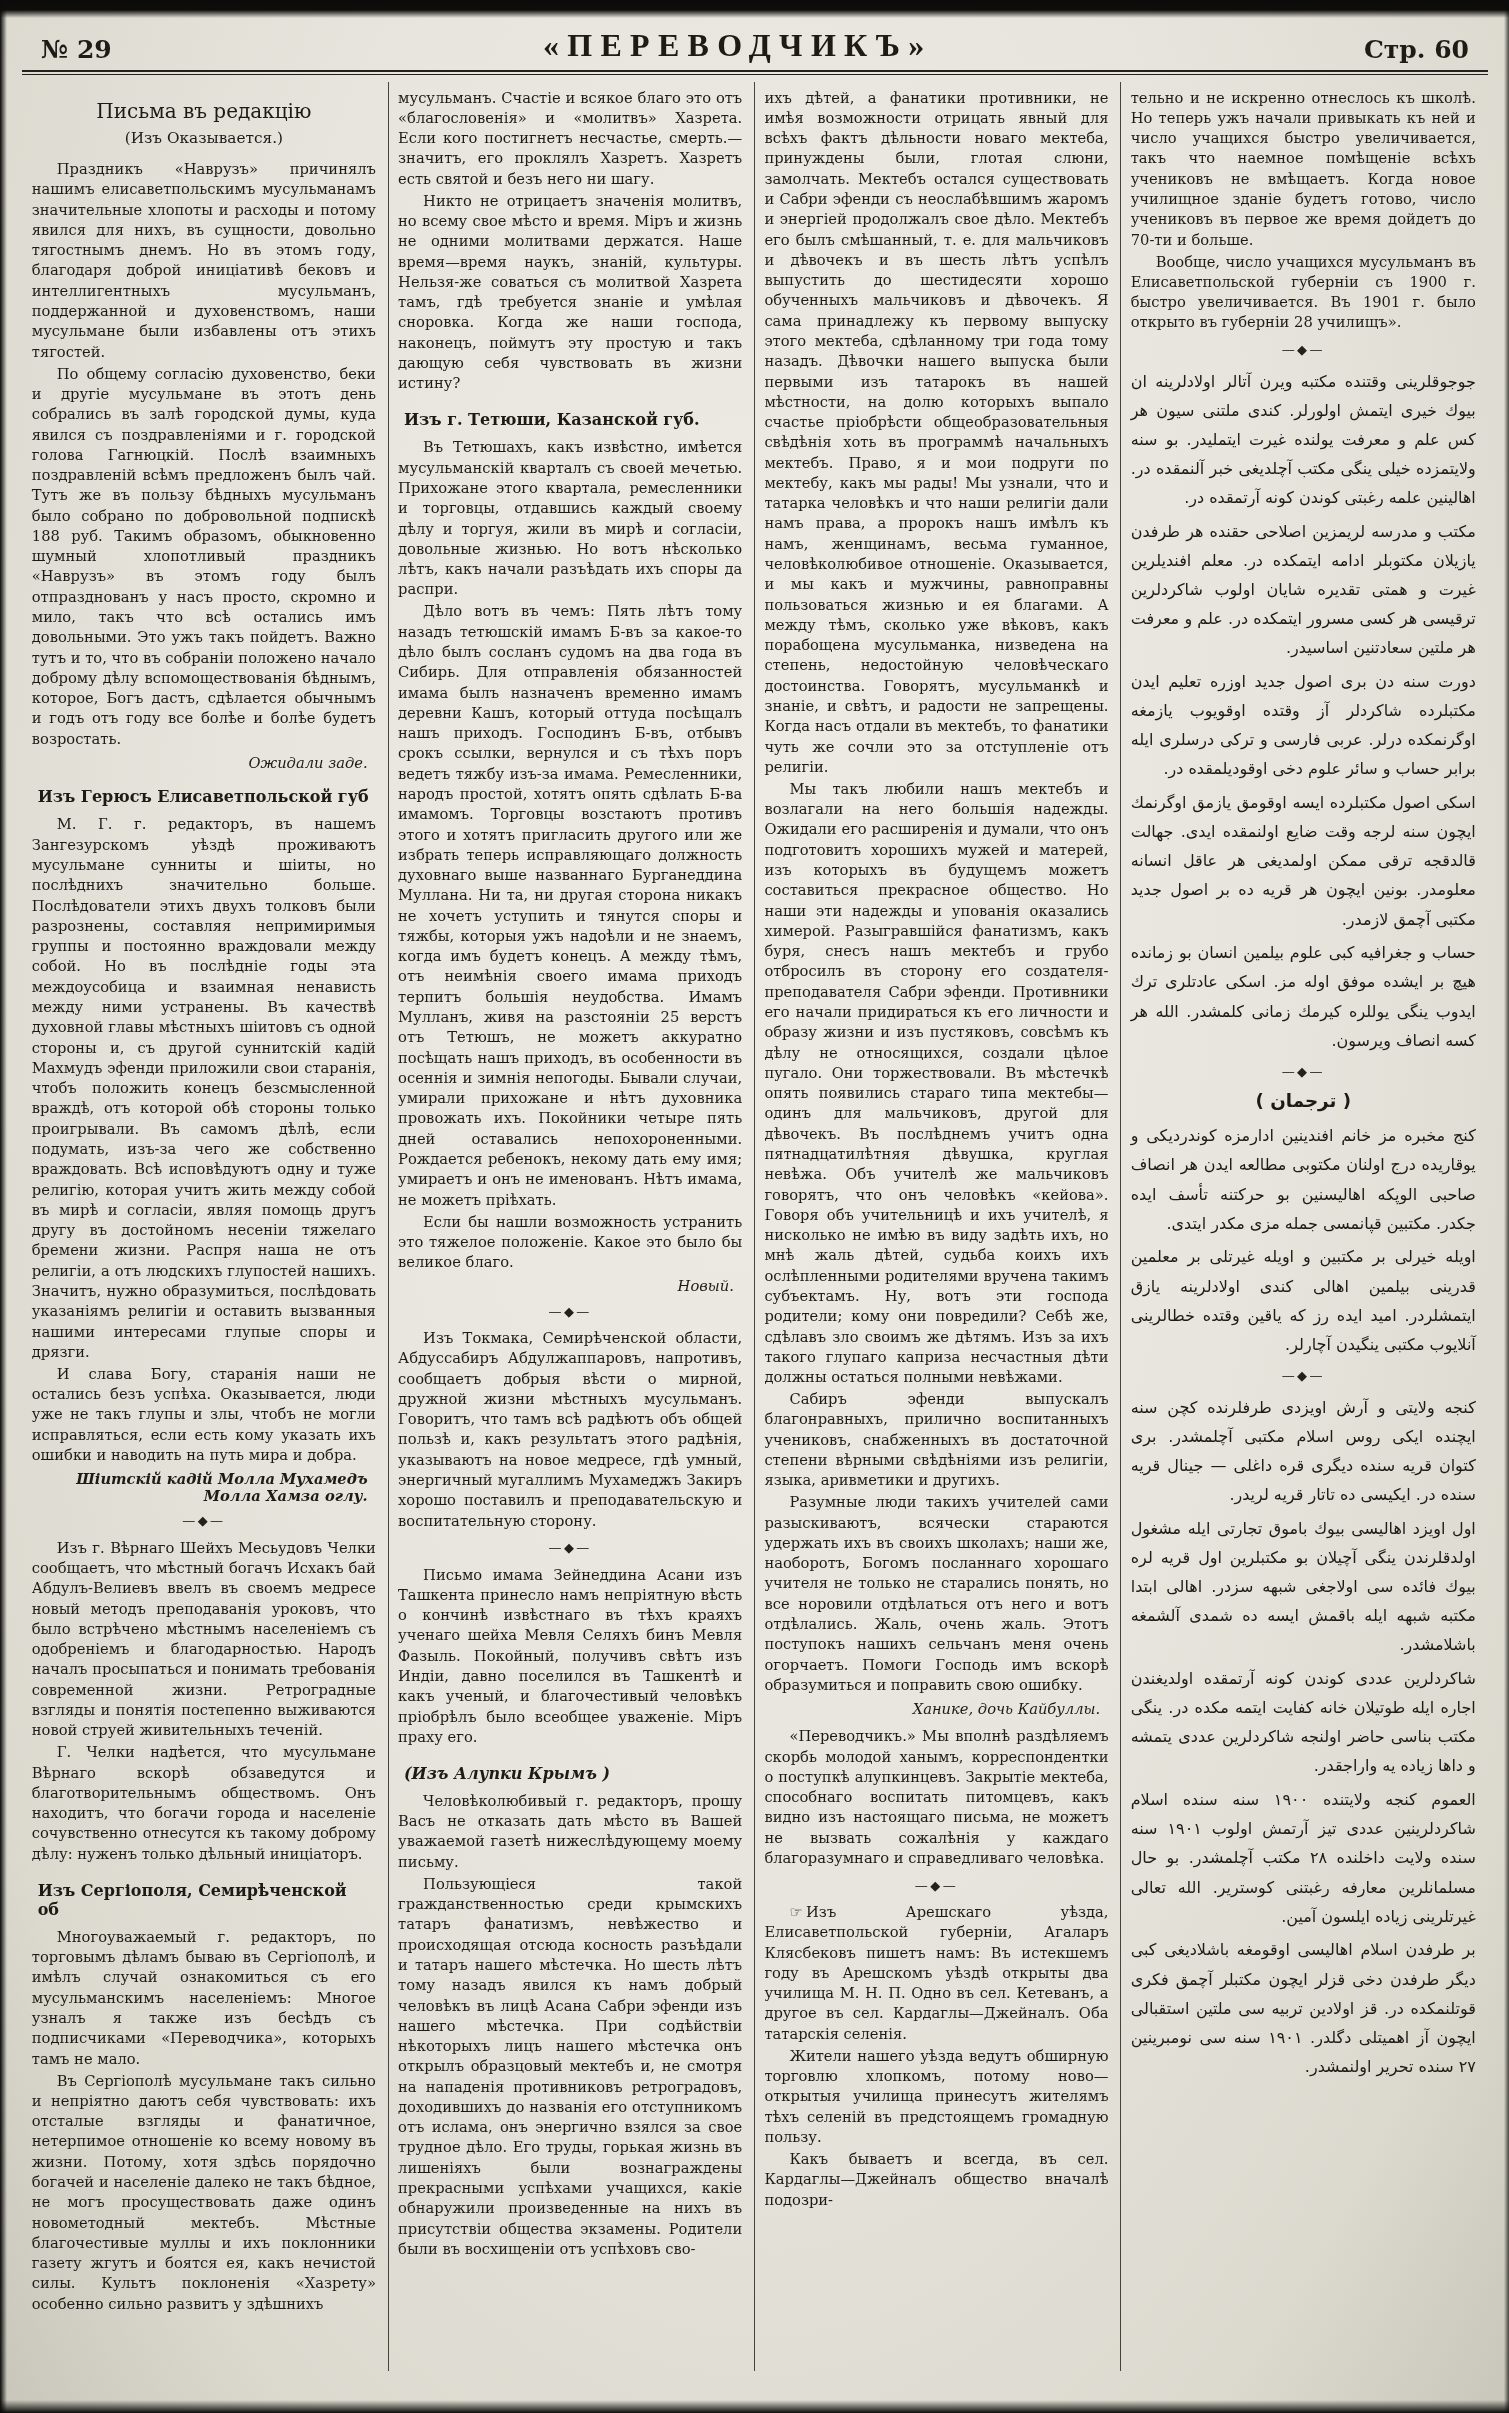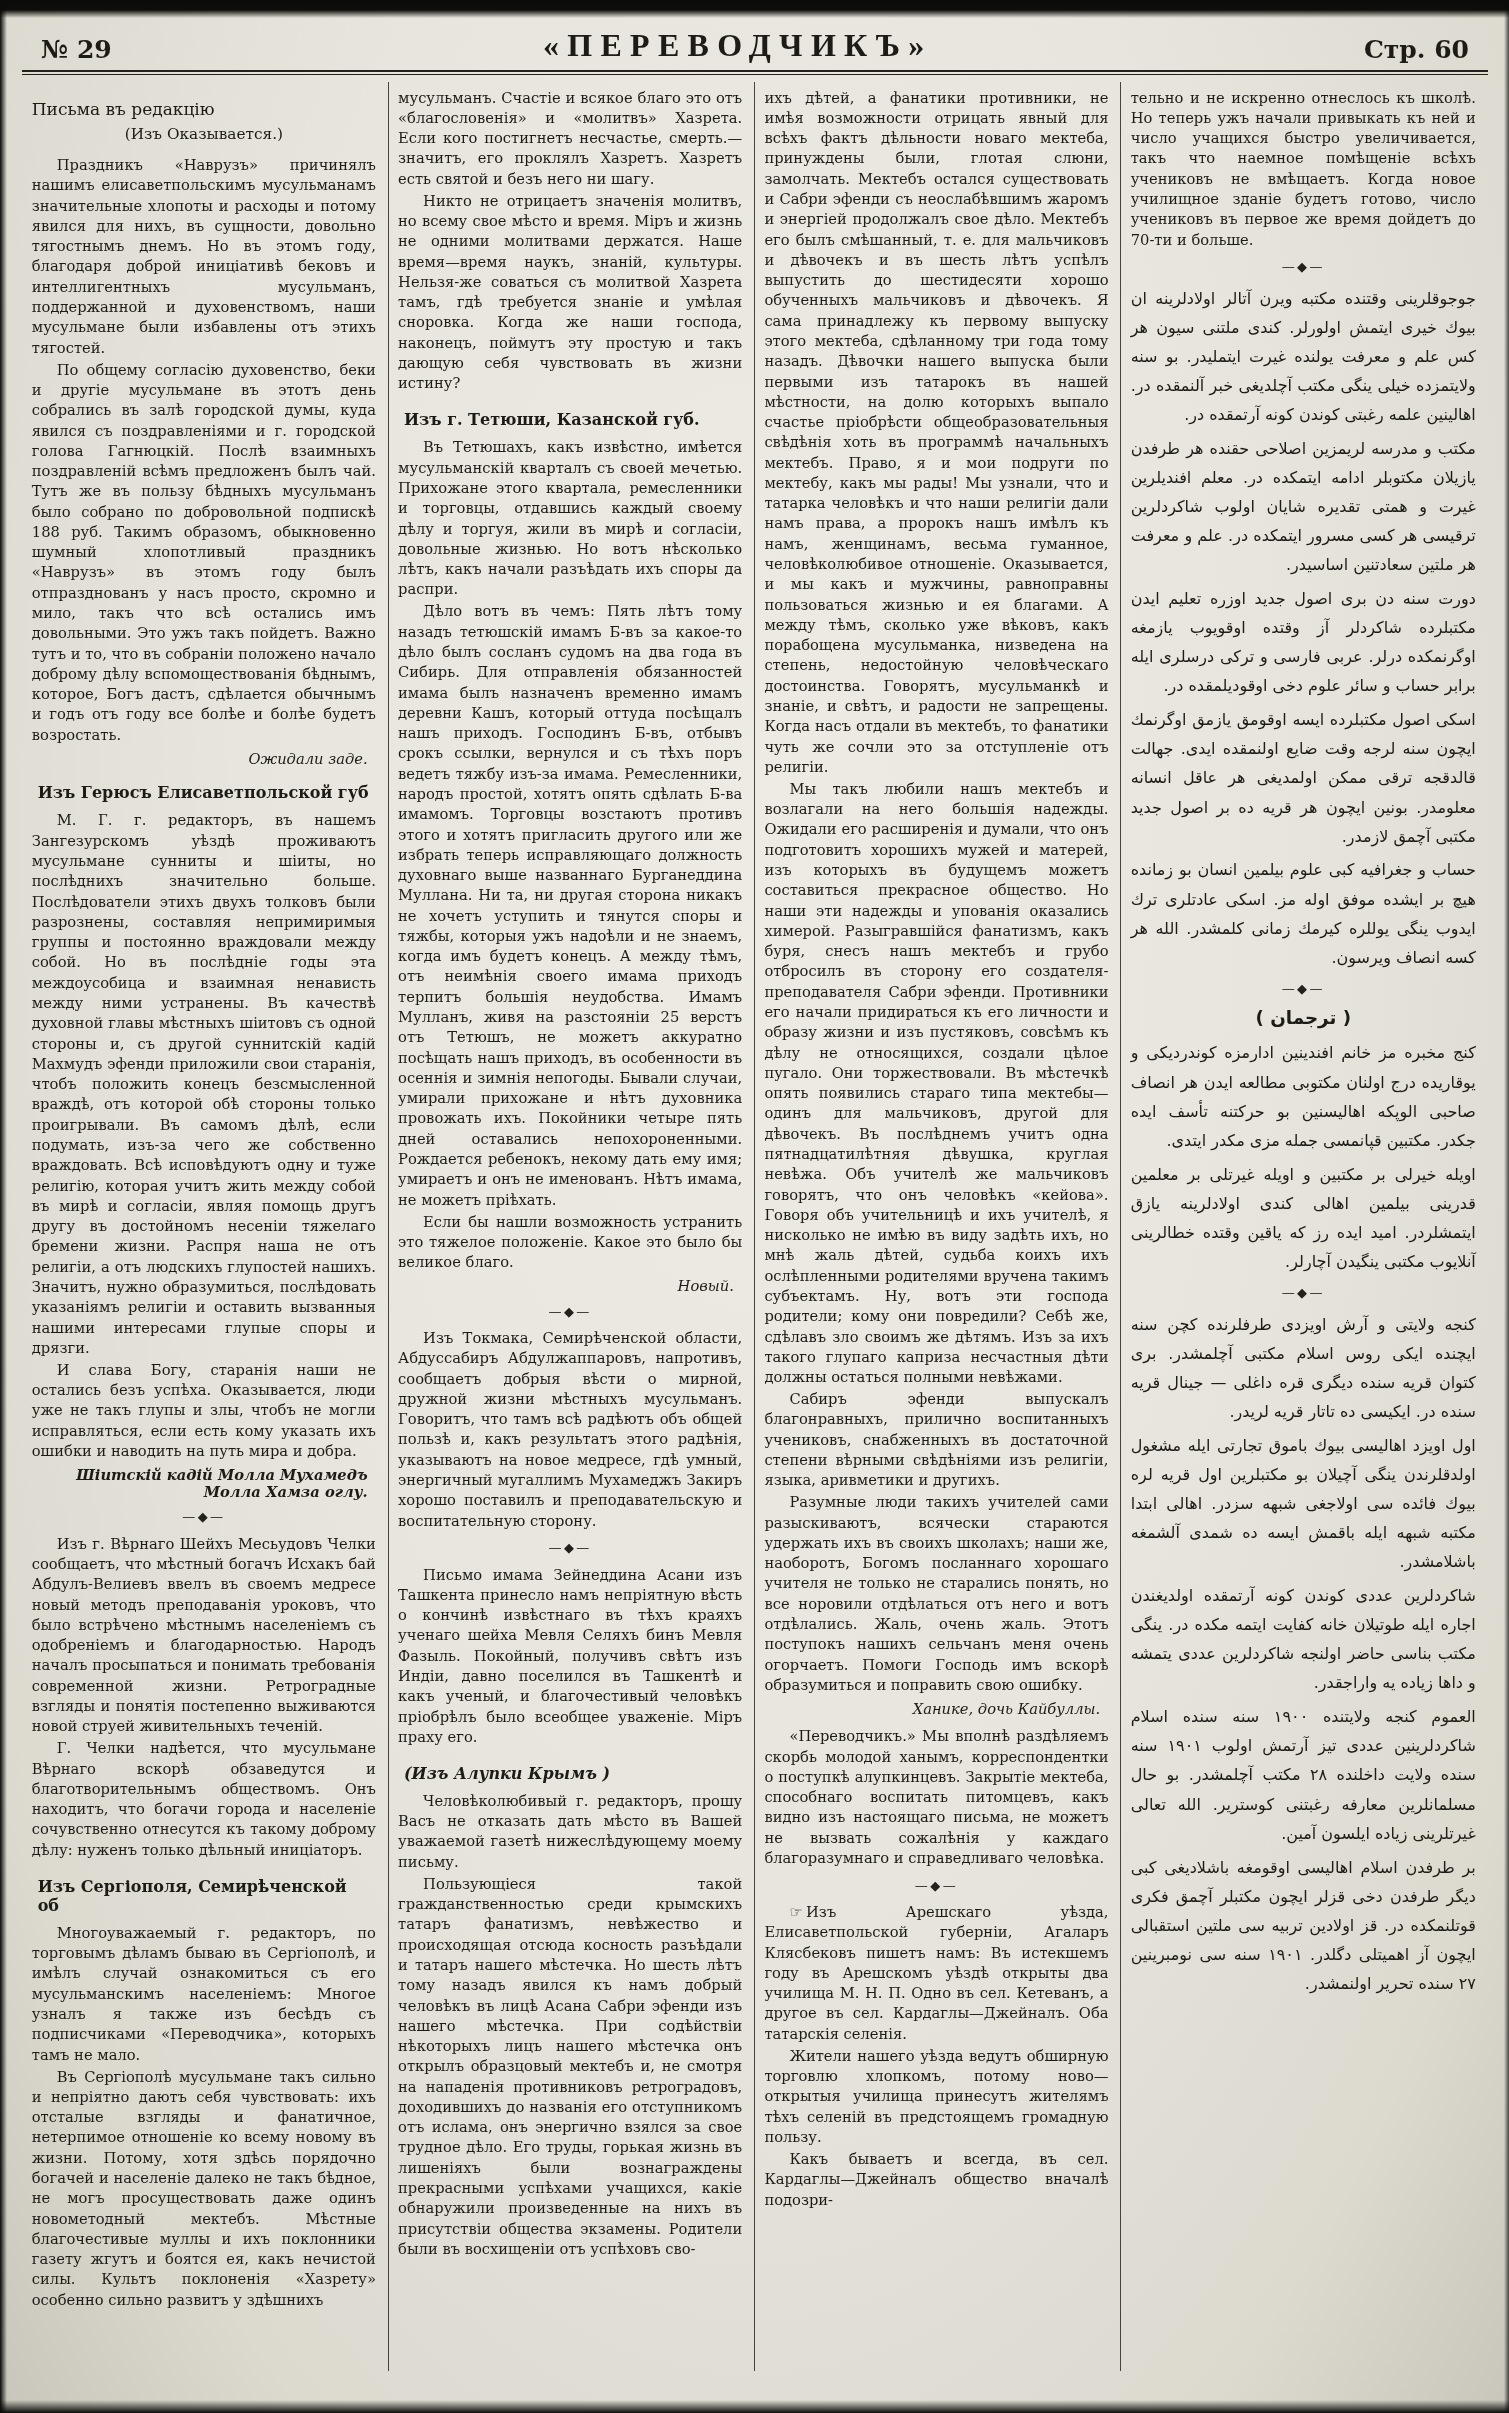--- a/index.html
+++ b/index.html
@@ -37,21 +37,21 @@
 
   .columns {
     display:grid; grid-template-columns:1fr 1fr 1fr 1fr;
     margin:7px 22.4px 0; height:2289px; overflow:hidden;
   }
   .col { padding:5.9px 11.8px 0 9.4px; border-right:1.2px solid #45433b; overflow:hidden; }
   .col:last-child { border-right:none; }
 
   .para { font-size:14.7px; line-height:1.38; text-align:justify; text-indent:25px; margin-bottom:1.8px; }
   .noindent { text-indent:0; }
-  .h-main { text-align:left; font-size:17px; font-weight:normal; margin:11.8px 0 5.9px; }
+  .h-main { text-align:center; font-size:20px; font-weight:normal; margin:11.8px 0 5.9px; }
   .h-sub  { text-align:center; font-size:15.3px; margin:0 0 11.8px; }
   .h-sec  { text-align:left; font-size:16px; font-weight:bold; margin:16.5px 5.9px 8.3px; }
   .h-sec.italic { font-style:italic; }
   .sig { text-align:right; font-style:italic; font-size:14.7px; margin:4.7px 8.3px 9.4px 0; }
   .sig.bold { font-weight:bold; }
   .divider { text-align:center; font-size:13px; letter-spacing:2.4px; margin:9.4px 0; color:#23211c; }
   .hand { font-family:"DejaVu Sans", sans-serif; font-style:normal; padding-right:3.5px; }
 
   .arabic-block {
     direction:rtl; font-family:"DejaVu Sans", sans-serif;
@@ -122,20 +122,21 @@
       <div class="divider">—◆—</div>
       <p class="para">
         <span class="hand">☞</span><span>Изъ Арешскаго уѣзда, Елисаветпольской губерніи, Агаларъ Клясбековъ пишетъ намъ: Въ истекшемъ году въ Арешскомъ уѣздѣ открыты два училища М. Н. П. Одно въ сел. Кетеванъ, а другое въ сел. Кардаглы—Джейналъ. Оба татарскія селенія.</span>
       </p>
       <p class="para">Жители нашего уѣзда ведутъ обширную торговлю хлопкомъ, потому ново—открытыя училища принесутъ жителямъ тѣхъ селеній въ предстоящемъ громадную пользу.</p>
       <p class="para">Какъ бываетъ и всегда, въ сел. Кардаглы—Джейналъ общество вначалѣ подозри-</p>
     </section>
 
     <section class="col">
       <p class="para noindent">тельно и не искренно отнеслось къ школѣ. Но теперь ужъ начали привыкать къ ней и число учащихся быстро увеличивается, такъ что наемное помѣщеніе всѣхъ учениковъ не вмѣщаетъ. Когда новое училищное зданіе будетъ готово, число учениковъ въ первое же время дойдетъ до 70-ти и больше.</p>
+      <p class="para">Вообще, число учащихся мусульманъ въ Елисаветпольской губерніи съ 1900 г. быстро увеличивается. Въ 1901 г. было открыто въ губерніи 28 училищъ».</p>
       <div class="divider">—◆—</div>
       <p class="arabic-block">جوجوقلرینی وقتنده مکتبه ویرن آتالر اولادلرینه ان بیوك خیری ایتمش اولورلر. كندی ملتنی سیون هر كس علم و معرفت یولنده غیرت ایتملیدر. بو سنه ولایتمزده خیلی ینگی مکتب آچلدیغی خبر آلنمقده در. اهالینین علمه رغبتی كوندن كونه آرتمقده در.</p>
       <p class="arabic-block">مکتب و مدرسه لریمزین اصلاحی حقنده هر طرفدن یازیلان مکتوبلر ادامه ایتمكده در. معلم افندیلرین غیرت و همتی تقدیره شایان اولوب شاكردلرین ترقیسی هر كسی مسرور ایتمكده در. علم و معرفت هر ملتین سعادتنین اساسیدر.</p>
       <p class="arabic-block">دورت سنه دن بری اصول جدید اوزره تعلیم ایدن مکتبلرده شاكردلر آز وقتده اوقویوب یازمغه اوگرنمكده درلر. عربی فارسی و تركی درسلری ایله برابر حساب و سائر علوم دخی اوقودیلمقده در.</p>
       <p class="arabic-block">اسكی اصول مکتبلرده ایسه اوقومق یازمق اوگرنمك ایچون سنه لرجه وقت ضایع اولنمقده ایدی. جهالت قالدقجه ترقی ممكن اولمدیغی هر عاقل انسانه معلومدر. بونین ایچون هر قریه ده بر اصول جدید مکتبی آچمق لازمدر.</p>
       <p class="arabic-block">حساب و جغرافیه كبی علوم بیلمین انسان بو زمانده هیچ بر ایشده موفق اوله مز. اسكی عادتلری ترك ایدوب ینگی یوللره كیرمك زمانی كلمشدر. الله هر كسه انصاف ویرسون.</p>
       <div class="divider">—◆—</div>
       <div class="arabic-heading">( ترجمان )</div>
       <p class="arabic-block">كنج مخبره مز خانم افندینین ادارمزه كوندردیكی و یوقاریده درج اولنان مكتوبی مطالعه ایدن هر انصاف صاحبی الوپكه اهالیسنین بو حركتنه تأسف ایده جكدر. مکتبین قپانمسی جمله مزی مكدر ایتدی.</p>
       <p class="arabic-block">اویله خیرلی بر مكتبین و اویله غیرتلی بر معلمین قدرینی بیلمین اهالی كندی اولادلرینه یازق ایتمشلردر. امید ایده رز كه یاقین وقتده خطالرینی آنلایوب مكتبی ینگیدن آچارلر.</p>

